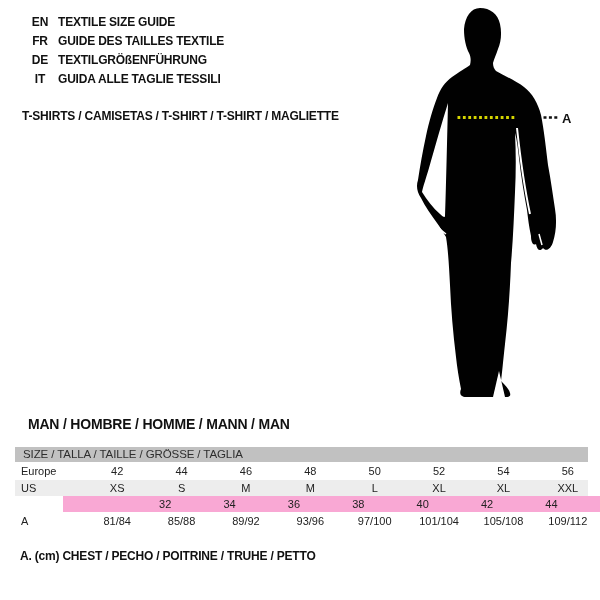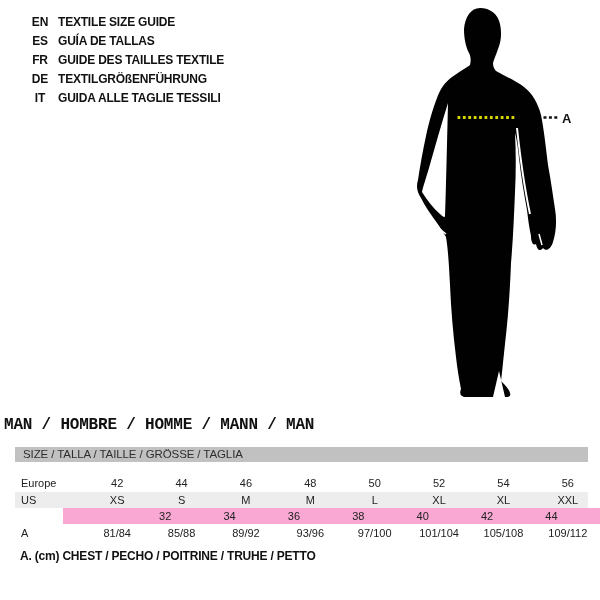--- a/index.html
+++ b/index.html
@@ -11,65 +11,62 @@
   .lang-block { position:absolute; left:22px; top:12px; }
   .lang-row { display:flex; height:19px; align-items:center;text-align:center; }
   .lang-code { width:36px; font-size:12px; font-weight:700; letter-spacing:-0.2px; }
   .lang-label { font-size:12px; font-weight:700; letter-spacing:-0.2px; white-space:nowrap; }
   
   .category-block { position:absolute; left:22px; top:107px; }
   .category-line { height:19px; line-height:19px; font-size:12px; font-weight:700; letter-spacing:-0.2px; white-space:nowrap; }
   
   .figure-svg { position:absolute; left:405px; top:5px; width:170px; height:395px; }
   
-  .section-title { position:absolute; left:4px; top:416px; font-size:16px; font-weight:700; letter-spacing:-0.2px;font-family:Liberation Mono, monospace; }
+  .section-title { position:absolute; left:28px; top:416px; font-size:14px; font-weight:700; letter-spacing:-0.2px; }
   
   .size-table { position:absolute; left:15px; top:447px; font-size:11px; color:#222; }
   .st-header { width:573px; height:15px; line-height:15px; padding-left:8px; box-sizing:border-box;
                font-size:11.5px; color:#2e2e2e; letter-spacing:-0.1px; white-space:nowrap; }
   .st-row { display:flex; width:573px; align-items:center; }
-  .st-row.r-europe { height:18px;margin-top:12px; }
+  .st-row.r-europe { height:18px; }
   .st-row.r-us     { height:16px; }
   .st-row.r-num    { height:16px; }
   .st-row.r-a      { height:17px; }
   .st-label { width:70px; flex:none; padding-left:6px; box-sizing:border-box; }
   .st-cells { display:flex; width:515px; flex:none; }
   .st-cell { width:64.375px; text-align:center; white-space:nowrap; }
   
   .footnote { position:absolute; left:20px; top:549px; font-size:12px; font-weight:700; letter-spacing:-0.2px; }
 </style>
 </head>
 <body>
 
 <div class="canvas">
 
   <div class="lang-block">
     <div class="lang-row">
       <span class="lang-code">EN</span>
       <span class="lang-label">TEXTILE SIZE GUIDE</span>
     </div>
     <div class="lang-row">
-      <span class="lang-code">ES</span>
-      <span class="lang-label">GUÍA DE TALLAS</span>
-    </div>
-    <div class="lang-row">
       <span class="lang-code">FR</span>
       <span class="lang-label">GUIDE DES TAILLES TEXTILE</span>
     </div>
     <div class="lang-row">
       <span class="lang-code">DE</span>
       <span class="lang-label">TEXTILGRÖßENFÜHRUNG</span>
     </div>
     <div class="lang-row">
       <span class="lang-code">IT</span>
       <span class="lang-label">GUIDA ALLE TAGLIE TESSILI</span>
     </div>
   </div>
 
   <div class="category-block">
+    <div class="category-line">T-SHIRTS / CAMISETAS / T-SHIRT / T-SHIRT / MAGLIETTE</div>
   </div>
 
   <svg class="figure-svg" viewBox="405 5 170 395" aria-hidden="true">
     <path d="M 480 8
          C 490 8 498 14 500 24
          C 502 33 501 42 498 49
          C 496 55 494 59 493 63
          C 493 66 494 69 496 71
          C 505 76 516 81 524 87
          C 532 93 538 103 541 115

